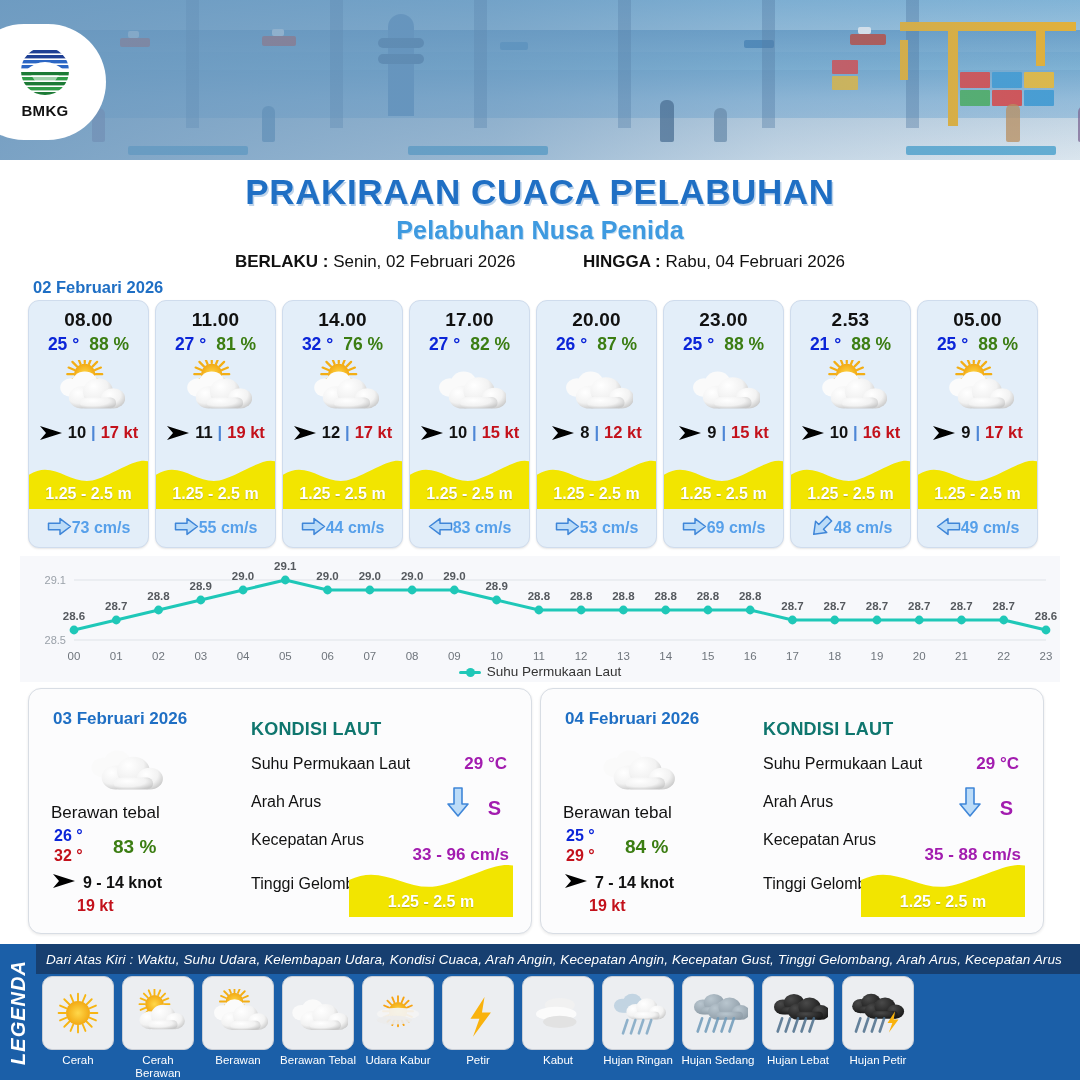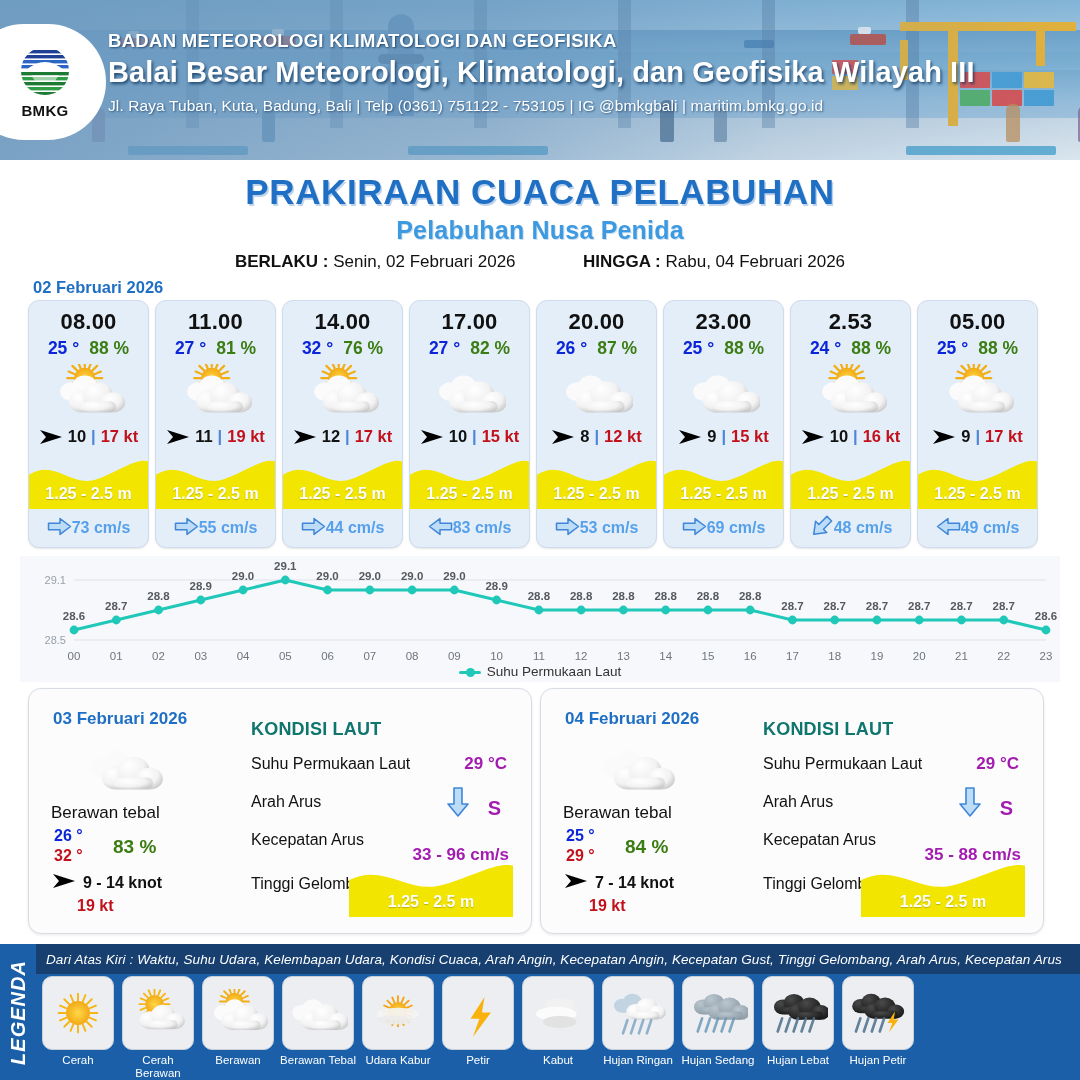--- a/index.html
+++ b/index.html
@@ -64,21 +64,21 @@
 
   
   .cards { position:absolute; left:28px; top:300px; width:1024px; height:248px;
     display:flex; gap:6px; }
   .card {
     width:121px; background:#e3eef9; border:1px solid #cfdced; border-radius:11px;
     position:relative; overflow:hidden;
     box-shadow:0 1px 2px rgba(0,0,0,.10);
     display:flex; flex-direction:column; align-items:center;
   }
-  .c-time { font-size:22px; font-weight:bold; color:#111; margin-top:8px; letter-spacing:.2px; }
+  .c-time { font-size:19px; font-weight:bold; color:#111; margin-top:8px; letter-spacing:.2px; }
   .c-th { width:100%; display:flex; justify-content:center; gap:10px; margin-top:3px; align-items:baseline; }
   .c-temp { font-size:17.5px; font-weight:bold; color:#0b25d8; }
   .c-hum { font-size:17.5px; font-weight:bold; color:#3b7d12; }
   .c-ico { height:62px; width:100%; display:flex; align-items:center; justify-content:center; margin-top:2px; }
   .c-wind { display:flex; align-items:center; justify-content:center; gap:5px; margin-top:4px; width:100%; }
   .c-wdir svg { display:block; }
   .c-wspd { font-size:16.5px; font-weight:bold; color:#111; }
   .c-pipe { font-size:16.5px; font-weight:bold; color:#4d86d6; }
   .c-gust { font-size:16.5px; font-weight:bold; color:#c3111b; }
   .c-wave { position:absolute; left:0; bottom:38px; width:100%; height:52px; }
@@ -222,25 +222,20 @@
           <rect x="2" y="42" width="52" height="3.4" fill="#2f9c46"></rect>
           <rect x="2" y="47" width="52" height="3.4" fill="#1c7a35"></rect>
           <path d="M2 26 L54 26 L54 52 L2 52 Z" fill="none"></path>
           <path d="M14 30 L42 30 L38 36 L18 36 Z" fill="#fff" opacity=".55"></path>
         </g>
       </svg>
     </div>
     <div class="logo-text">BMKG</div>
   </div>
 
-  <div class="bn-texts">
-    <div class="bn-l1">BADAN METEOROLOGI KLIMATOLOGI DAN GEOFISIKA</div>
-    <div class="bn-l2">Balai Besar Meteorologi, Klimatologi, dan Geofisika Wilayah III</div>
-    <div class="bn-l3">Jl. Raya Tuban, Kuta, Badung, Bali | Telp (0361) 751122 - 753105 | IG @bmkgbali | maritim.bmkg.go.id</div>
-  </div>
 </div>
 
 <div class="title1">PRAKIRAAN CUACA PELABUHAN</div>
 <div class="title2">Pelabuhan Nusa Penida</div>
 <div class="validrow">
   <span class="lbl">BERLAKU :</span>
   <span>Senin, 02 Februari 2026</span>
   <span class="gap"></span>
   <span class="lbl">HINGGA :</span>
   <span>Rabu, 04 Februari 2026</span>
@@ -686,21 +681,21 @@
       <div class="c-cur">
         <span><svg width="25" height="19" viewBox="0 0 25 19" style="transform:rotate(0deg)" aria-hidden="true">
     <path d="M1.5 6.2 H13 V1.6 L23.5 9.5 L13 17.4 V12.8 H1.5 Z" fill="#bcdcf8" stroke="#3f86d8" stroke-width="1.5" stroke-linejoin="round"></path>
           </svg></span>
         <span class="c-curtxt">69 cm/s</span>
       </div>
     </div>
     <div class="card">
       <div class="c-time">2.53</div>
       <div class="c-th">
-        <span class="c-temp">24 °</span>
+        <span class="c-temp">21 °</span>
         <span class="c-hum">88 %</span>
       </div>
       <div class="c-ico">
         <svg width="72" height="56" viewBox="0 0 68 52" aria-hidden="true">
           <defs>
     <radialGradient id="clh6" cx="35%" cy="30%" r="75%">
       <stop offset="0%" stop-color="#ffffff"></stop>
               <stop offset="62%" stop-color="#f2f2f2"></stop>
       <stop offset="100%" stop-color="#c9c9c9"></stop>
     </radialGradient>

